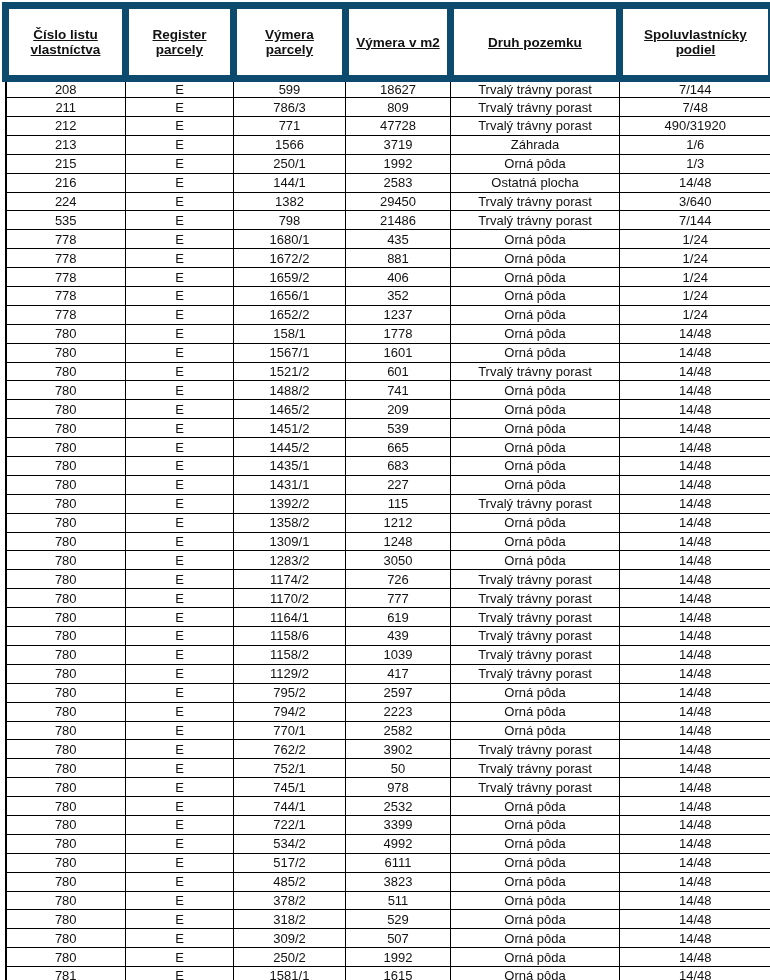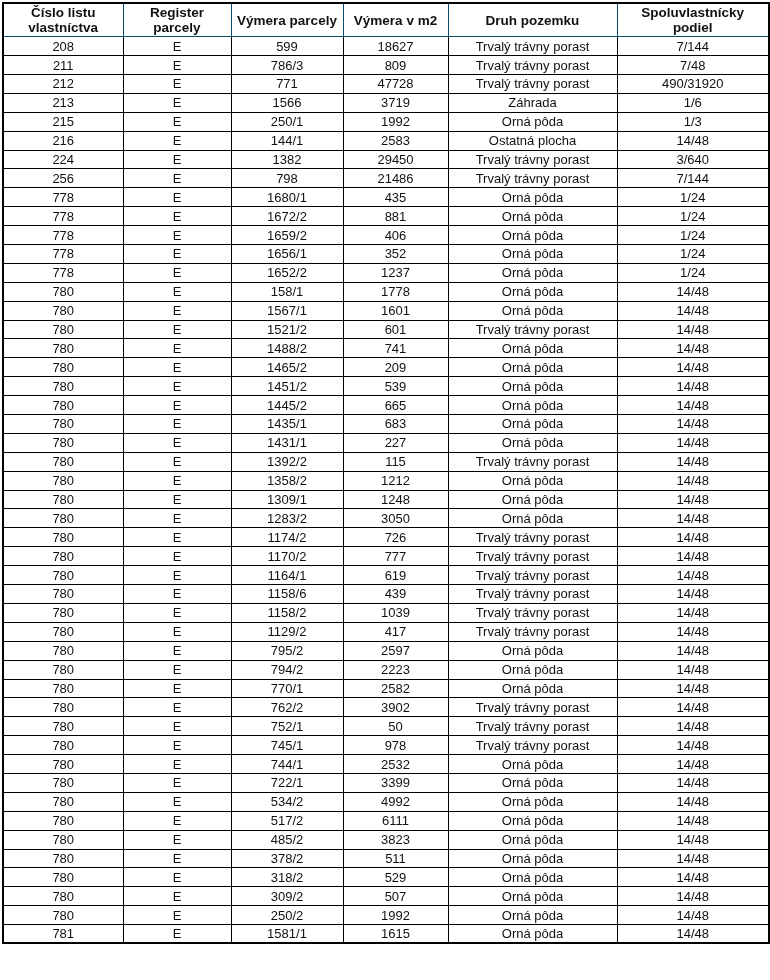--- a/index.html
+++ b/index.html
@@ -12,29 +12,30 @@
     overflow: hidden;
   }
   table.parcel-table {
     border-collapse: collapse;
     table-layout: fixed;
     width: 766px;
     margin: 2px 0 0 2px;
     border: 2px solid #000000;
   }
   table.parcel-table th {
-    border: 1px solid #0c4a6e;
+    border: 7px solid #0c4a6e;
     font-weight: bold;
     font-size: 13.5px;
     line-height: 1.12;
     height: 31px;
     text-align: center;
     vertical-align: middle;
-    padding: 1px 3px;
+    padding: 18px 3px;
     background: #ffffff;
+    text-decoration: underline;
   }
   table.parcel-table td {
     border: 1px solid #000000;
     font-size: 13px;
     height: 18.9px;
     line-height: 1;
     text-align: center;
     vertical-align: middle;
     padding: 0 2px;
     white-space: nowrap;
@@ -115,21 +116,21 @@
       </tr>
       <tr>
         <td>224</td>
         <td>E</td>
         <td>1382</td>
         <td>29450</td>
         <td>Trvalý trávny porast</td>
         <td>3/640</td>
       </tr>
       <tr>
-        <td>256</td>
+        <td>535</td>
         <td>E</td>
         <td>798</td>
         <td>21486</td>
         <td>Trvalý trávny porast</td>
         <td>7/144</td>
       </tr>
       <tr>
         <td>778</td>
         <td>E</td>
         <td>1680/1</td>

